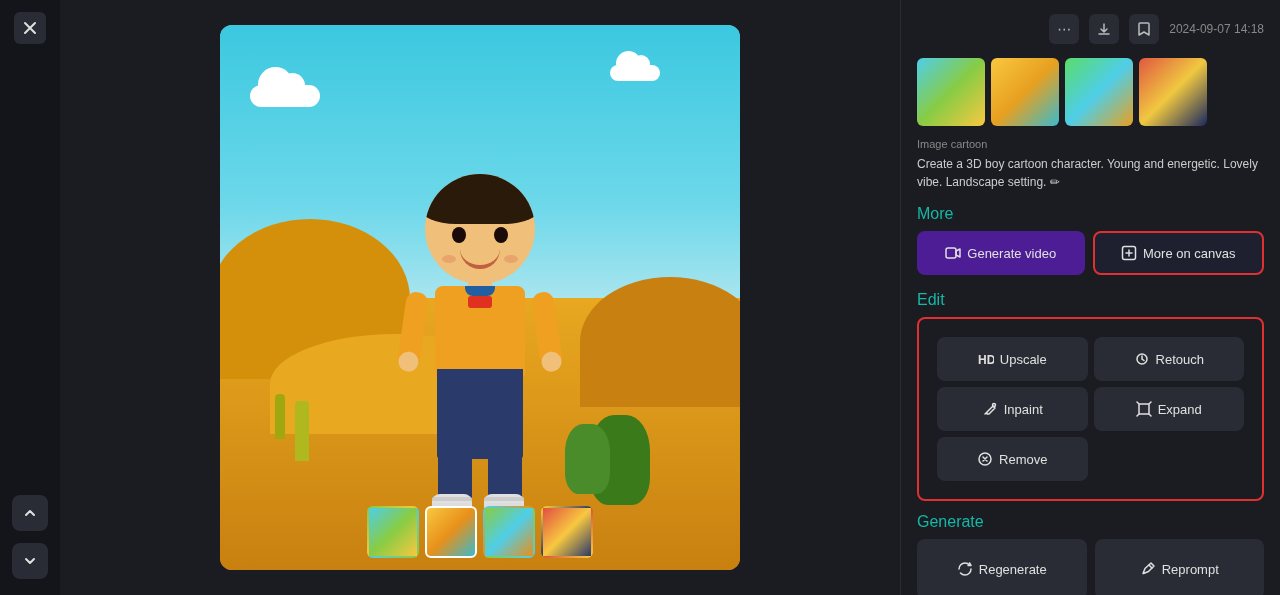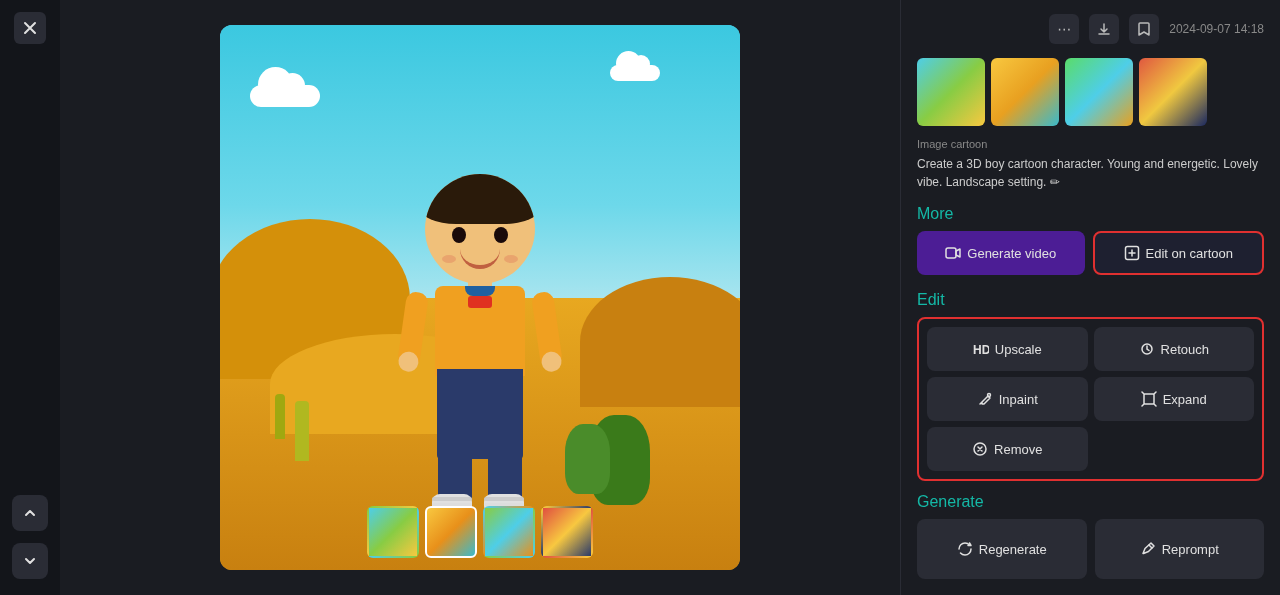--- a/index.html
+++ b/index.html
@@ -529,21 +529,21 @@
     }
     .action-btn.highlighted {
       border: 2px solid #e03030;
       background: #1e2030;
     }
 
     
     .edit-grid-container {
       border: 2px solid #e03030;
       border-radius: 8px;
-      padding: 8px;
+      padding: 18px;
       margin-bottom: 12px;
     }
     .edit-grid {
       display: grid;
       grid-template-columns: 1fr 1fr;
       gap: 6px;
     }
     .edit-btn {
       height: 44px;
       border-radius: 8px;
@@ -728,21 +728,21 @@
           <rect x="1" y="3" width="10" height="10" rx="2" stroke="#e0e0e0" stroke-width="1.5"></rect>
           <path d="M11 6l4-2v8l-4-2V6z" stroke="#e0e0e0" stroke-width="1.5" stroke-linejoin="round"></path>
         </svg>
         <span>Generate video</span>
       </button>
       <button class="action-btn highlighted">
         <svg width="16" height="16" viewBox="0 0 16 16" fill="none">
           <rect x="1.5" y="1.5" width="13" height="13" rx="2" stroke="#e0e0e0" stroke-width="1.5"></rect>
           <path d="M5 8h6M8 5v6" stroke="#e0e0e0" stroke-width="1.5" stroke-linecap="round"></path>
         </svg>
-        <span>Edit on cartoon</span>
+        <span>More on canvas</span>
       </button>
     </div>
 
     <div class="section-label">Edit</div>
     <div class="edit-grid-container">
       <div class="edit-grid">
         <button class="edit-btn">
           <svg width="16" height="16" viewBox="0 0 16 16" fill="none">
             <text x="0" y="13" font-size="12" fill="#e0e0e0" font-weight="bold">HD</text>
           </svg>

